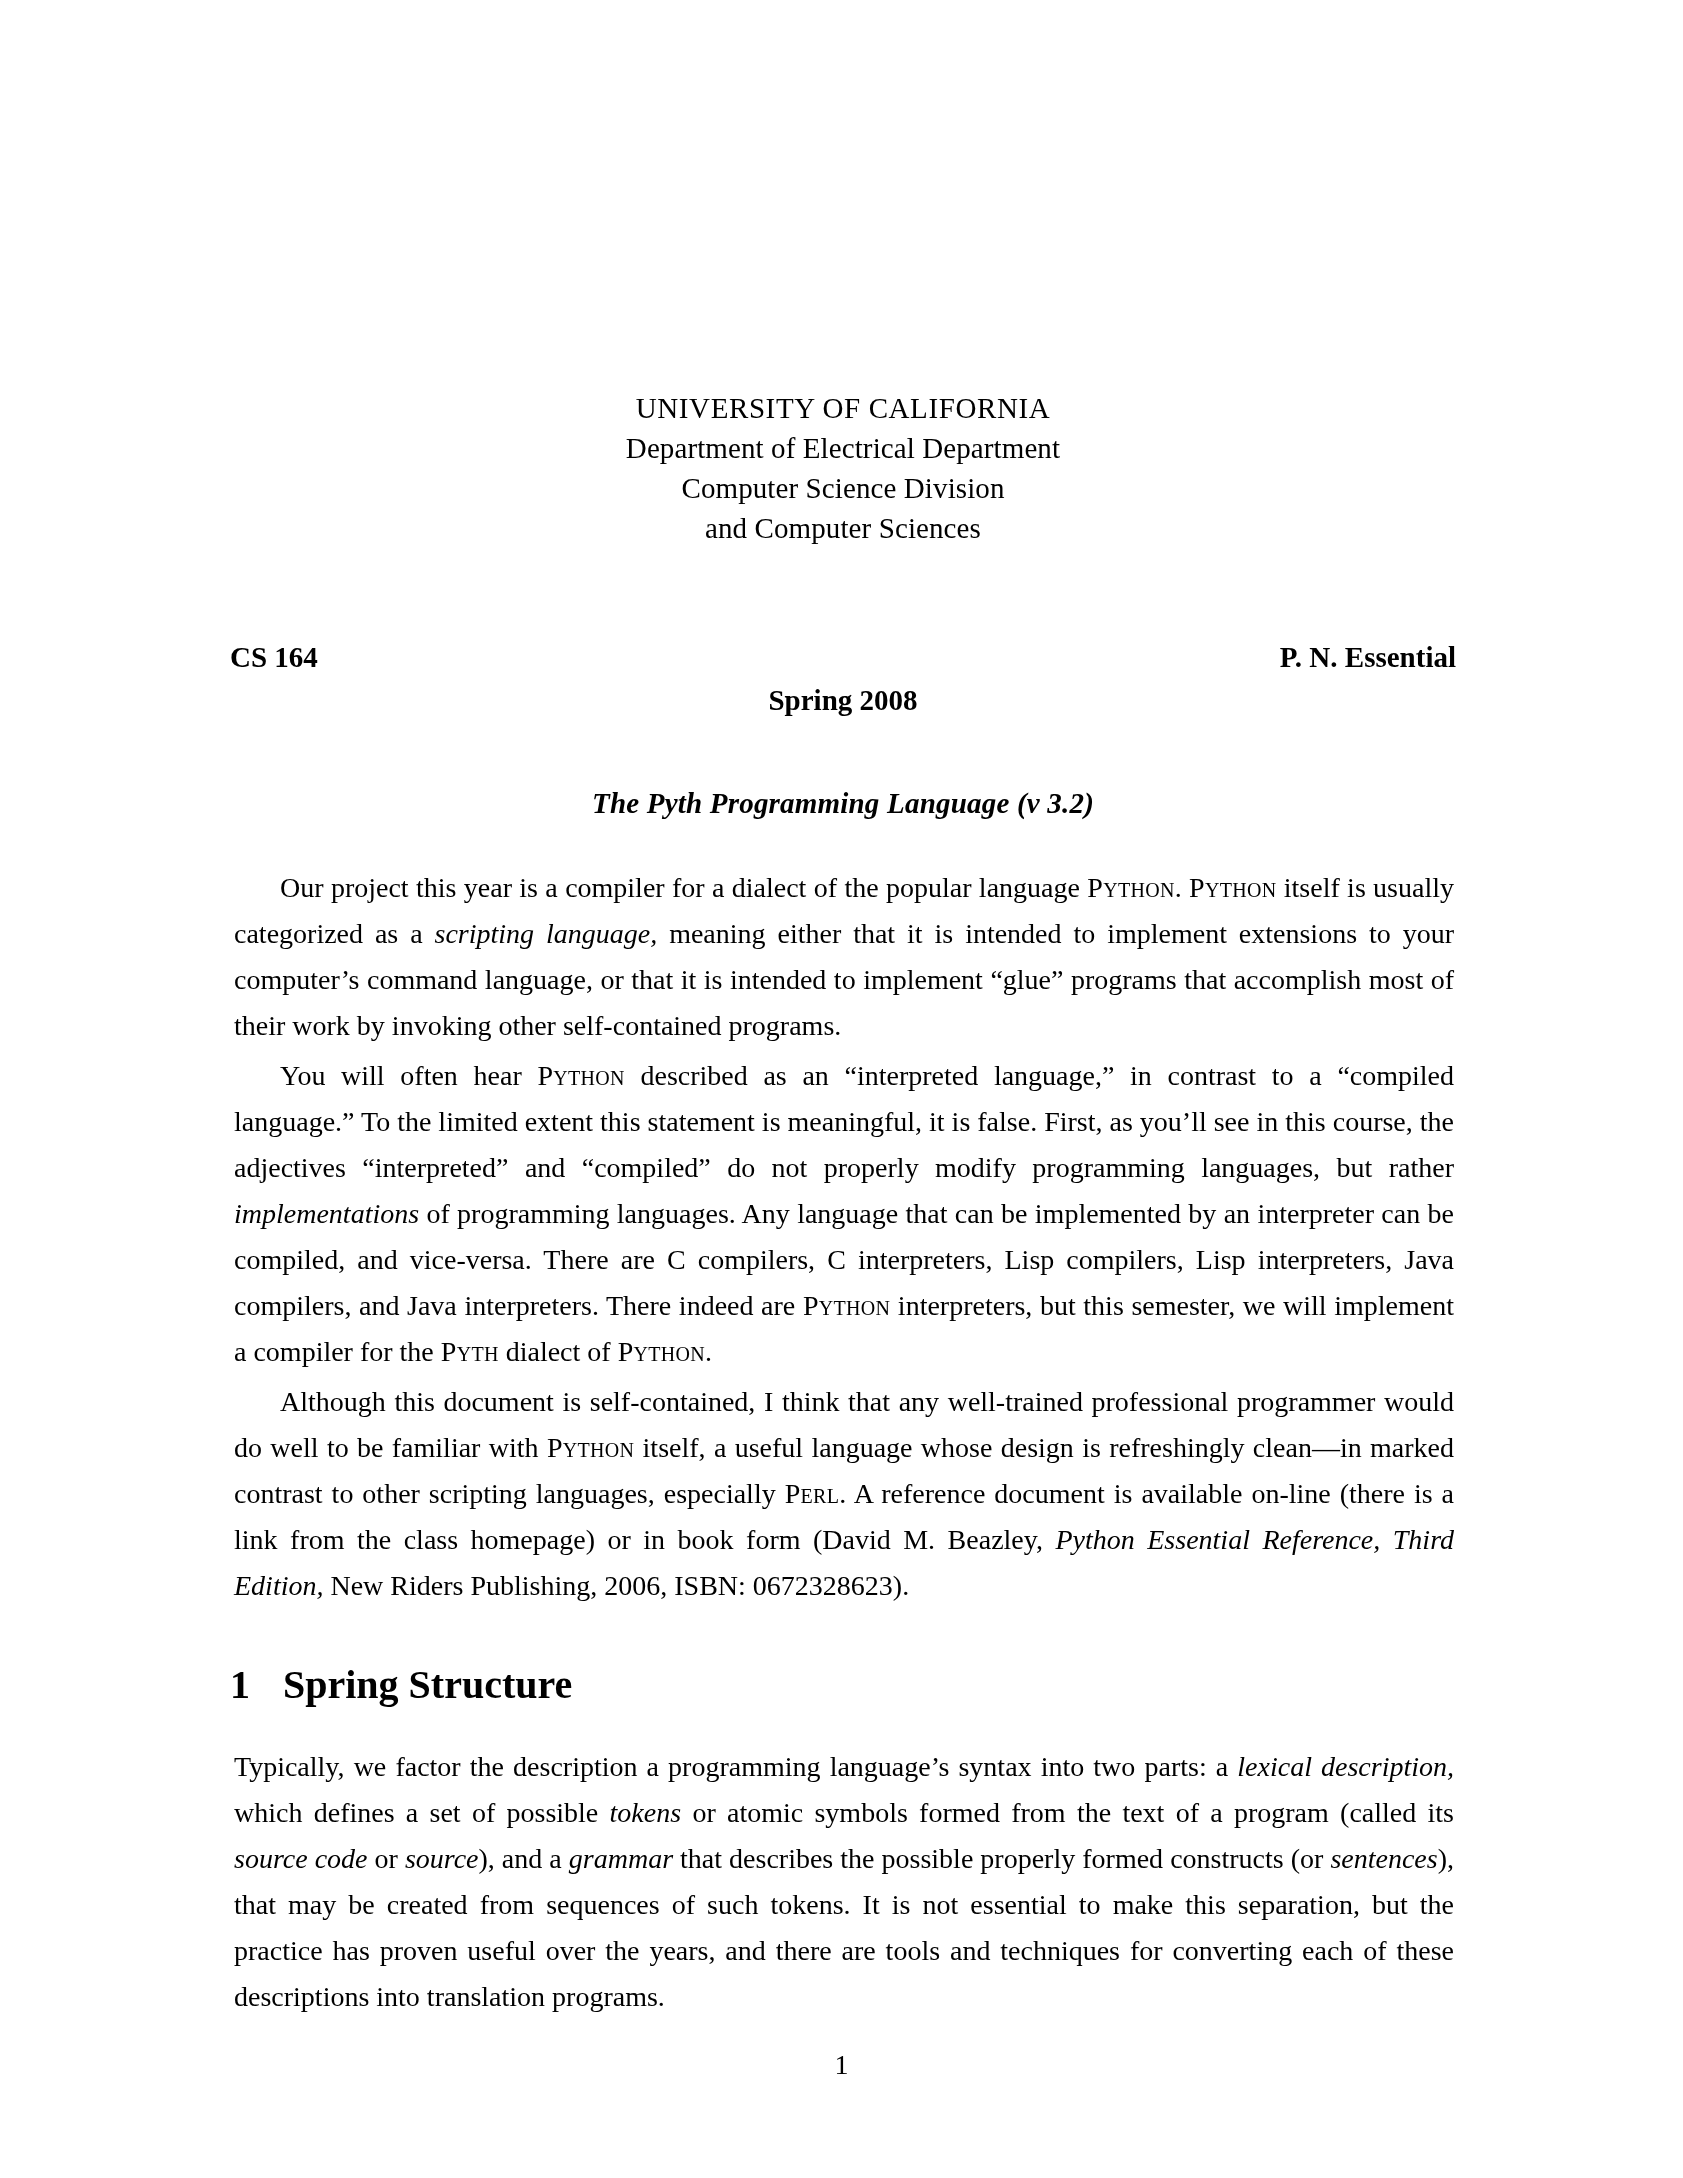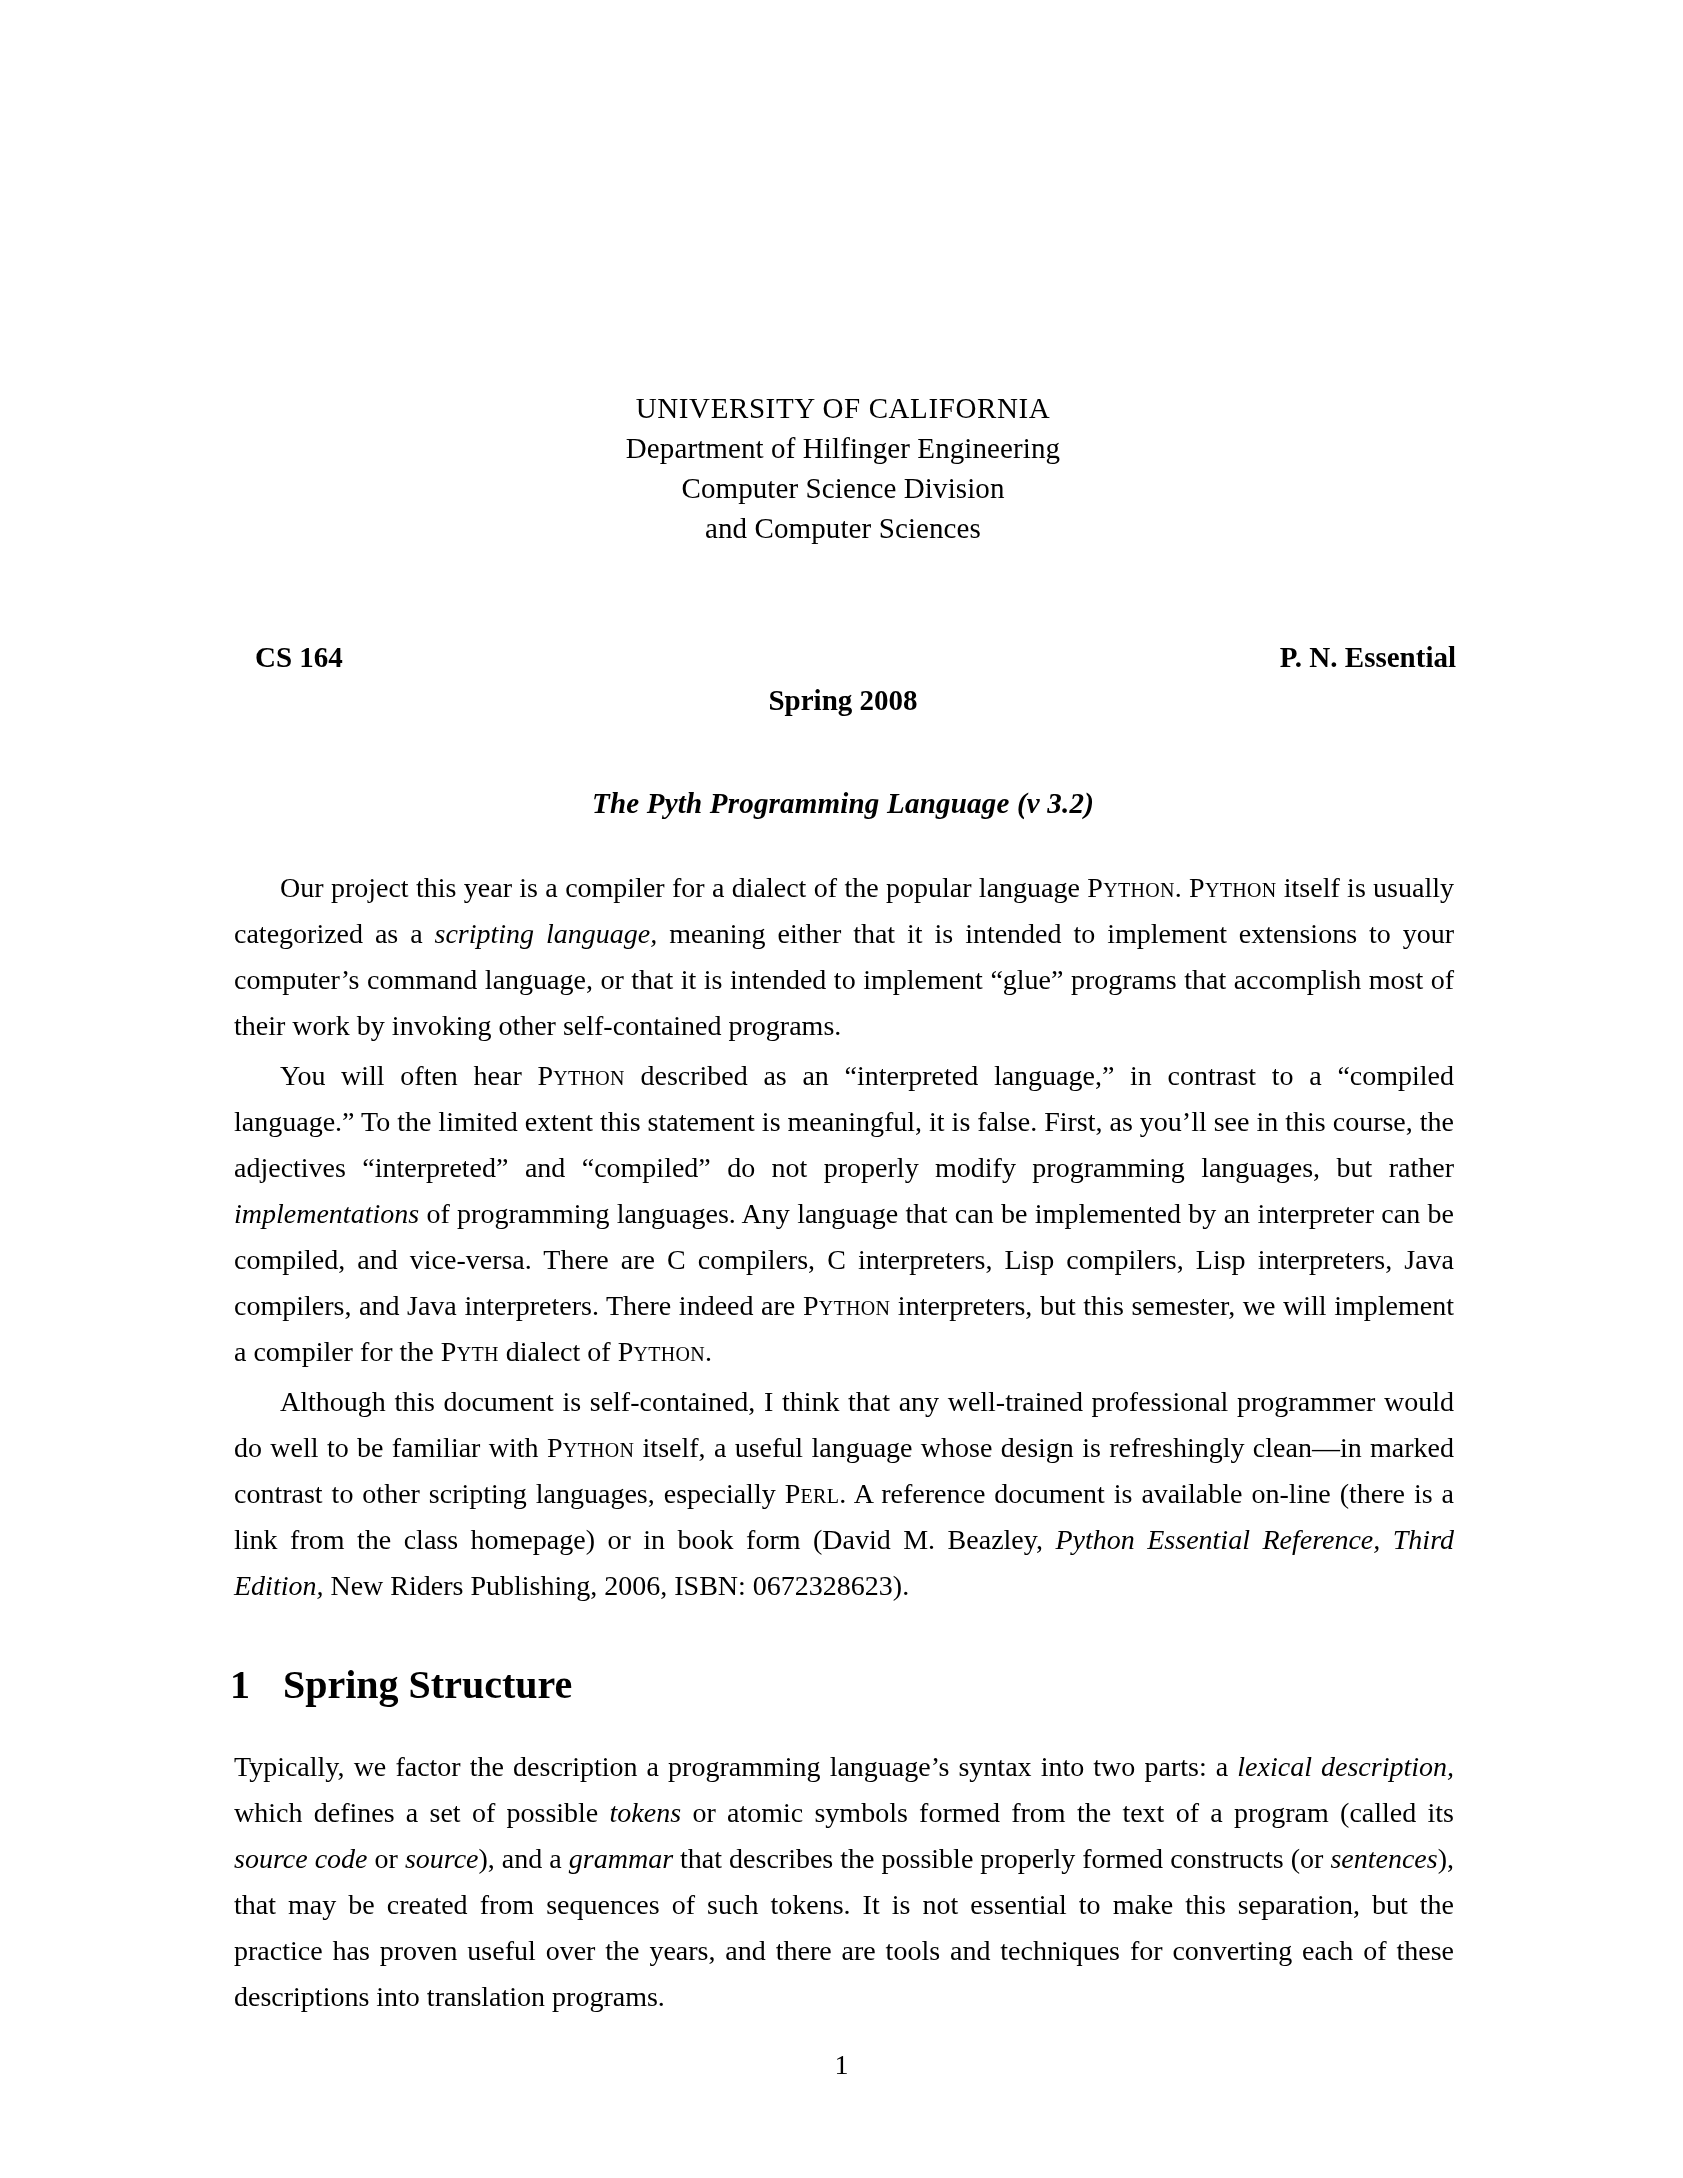--- a/index.html
+++ b/index.html
@@ -46,21 +46,20 @@
     left: 230px;
     width: 1226px;
     font-weight: bold;
     font-size: 29px;
     line-height: 43px;
   }
   .course-row {
     display: flex;
     justify-content: space-between;
     align-items: baseline;
-    margin-left: 25px;
   }
   .course-row .right {
     text-align: right;
   }
   .course-row-2 {
     display: block;
     text-align: center;
   }
 
   
@@ -132,21 +131,21 @@
     font-size: 28px;
   }
 </style>
 </head>
 <body>
 
 <div class="page">
 
   <div class="inst-header">
     <div class="inst-line-1">UNIVERSITY OF CALIFORNIA</div>
-    <div>Department of Hilfinger Engineering</div>
+    <div>Department of Electrical Department</div>
     <div>Computer Science Division</div>
     <div>and Computer Sciences</div>
   </div>
 
   <div class="course-block">
     <div class="course-row">
       <span class="left">CS 164</span>
       <span class="right">P. N. Essential</span>
     </div>
     <div class="course-row-2">Spring 2008</div>

